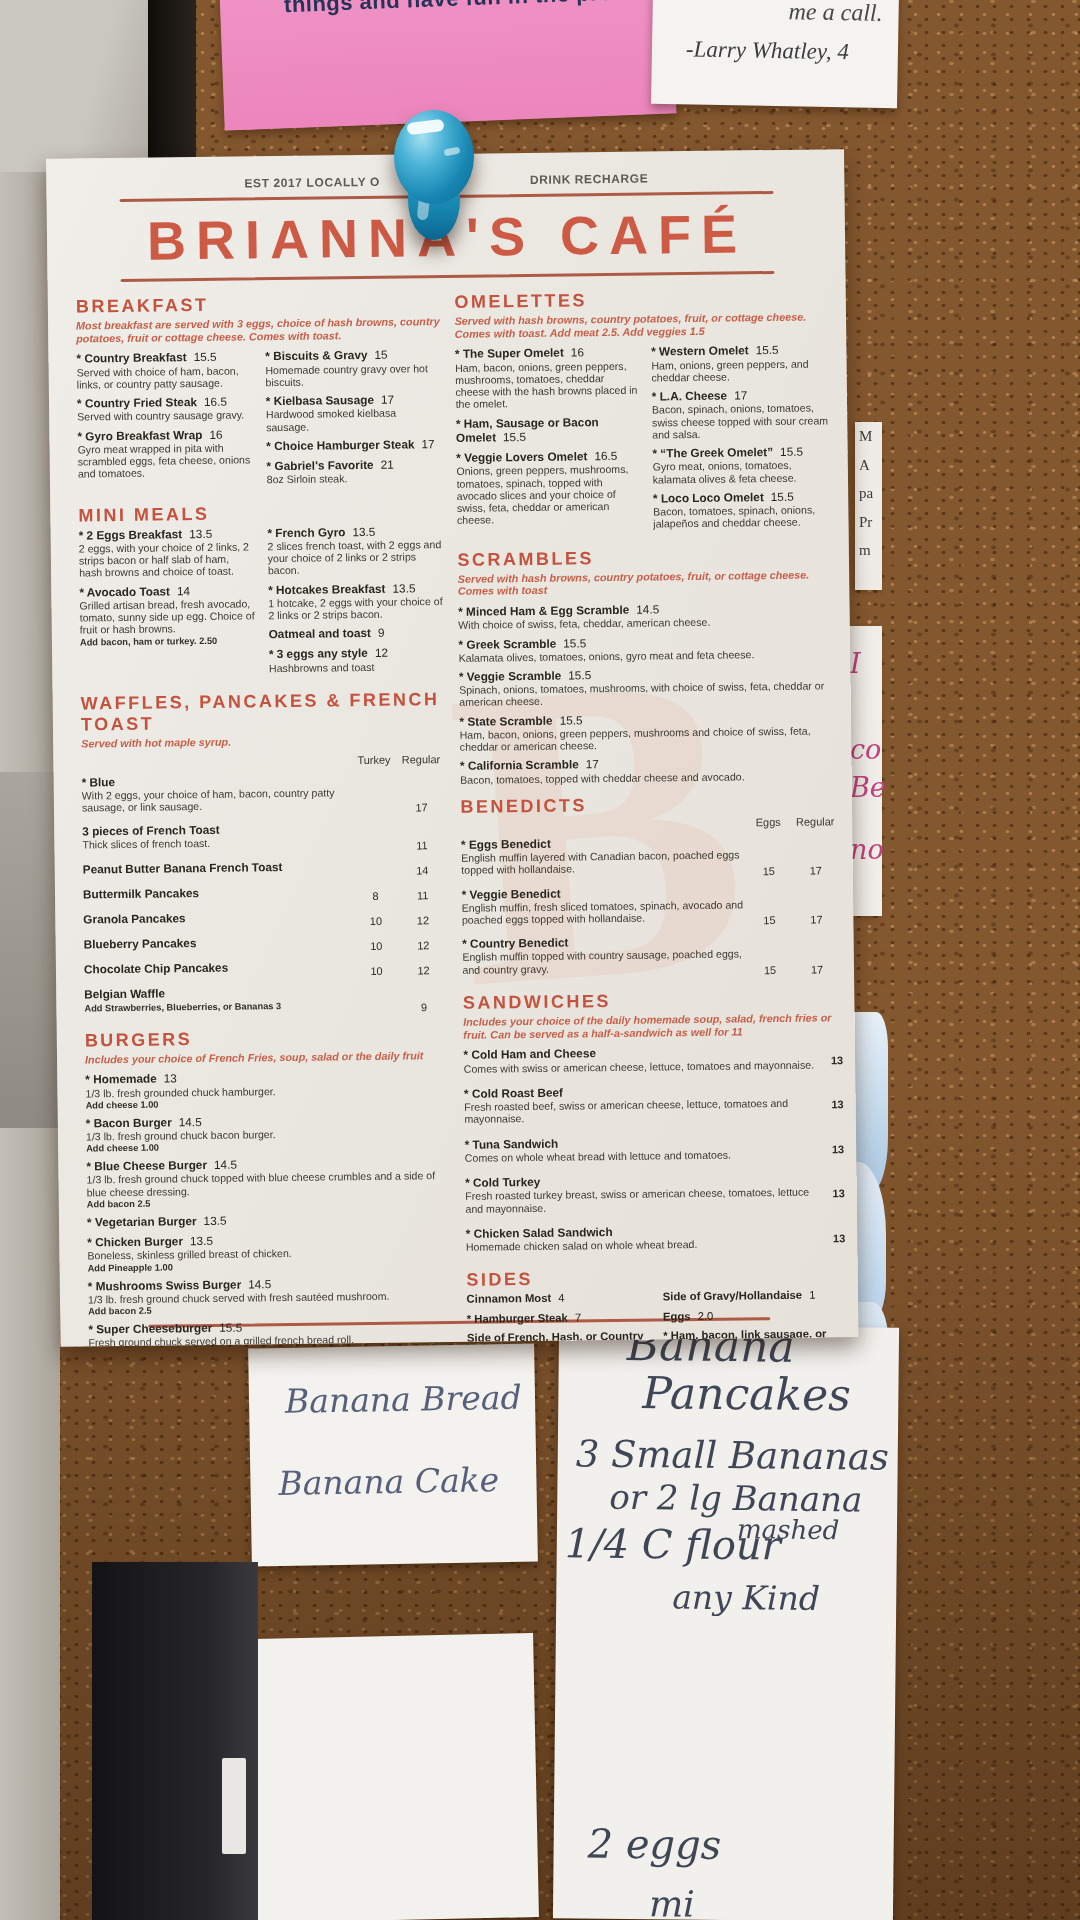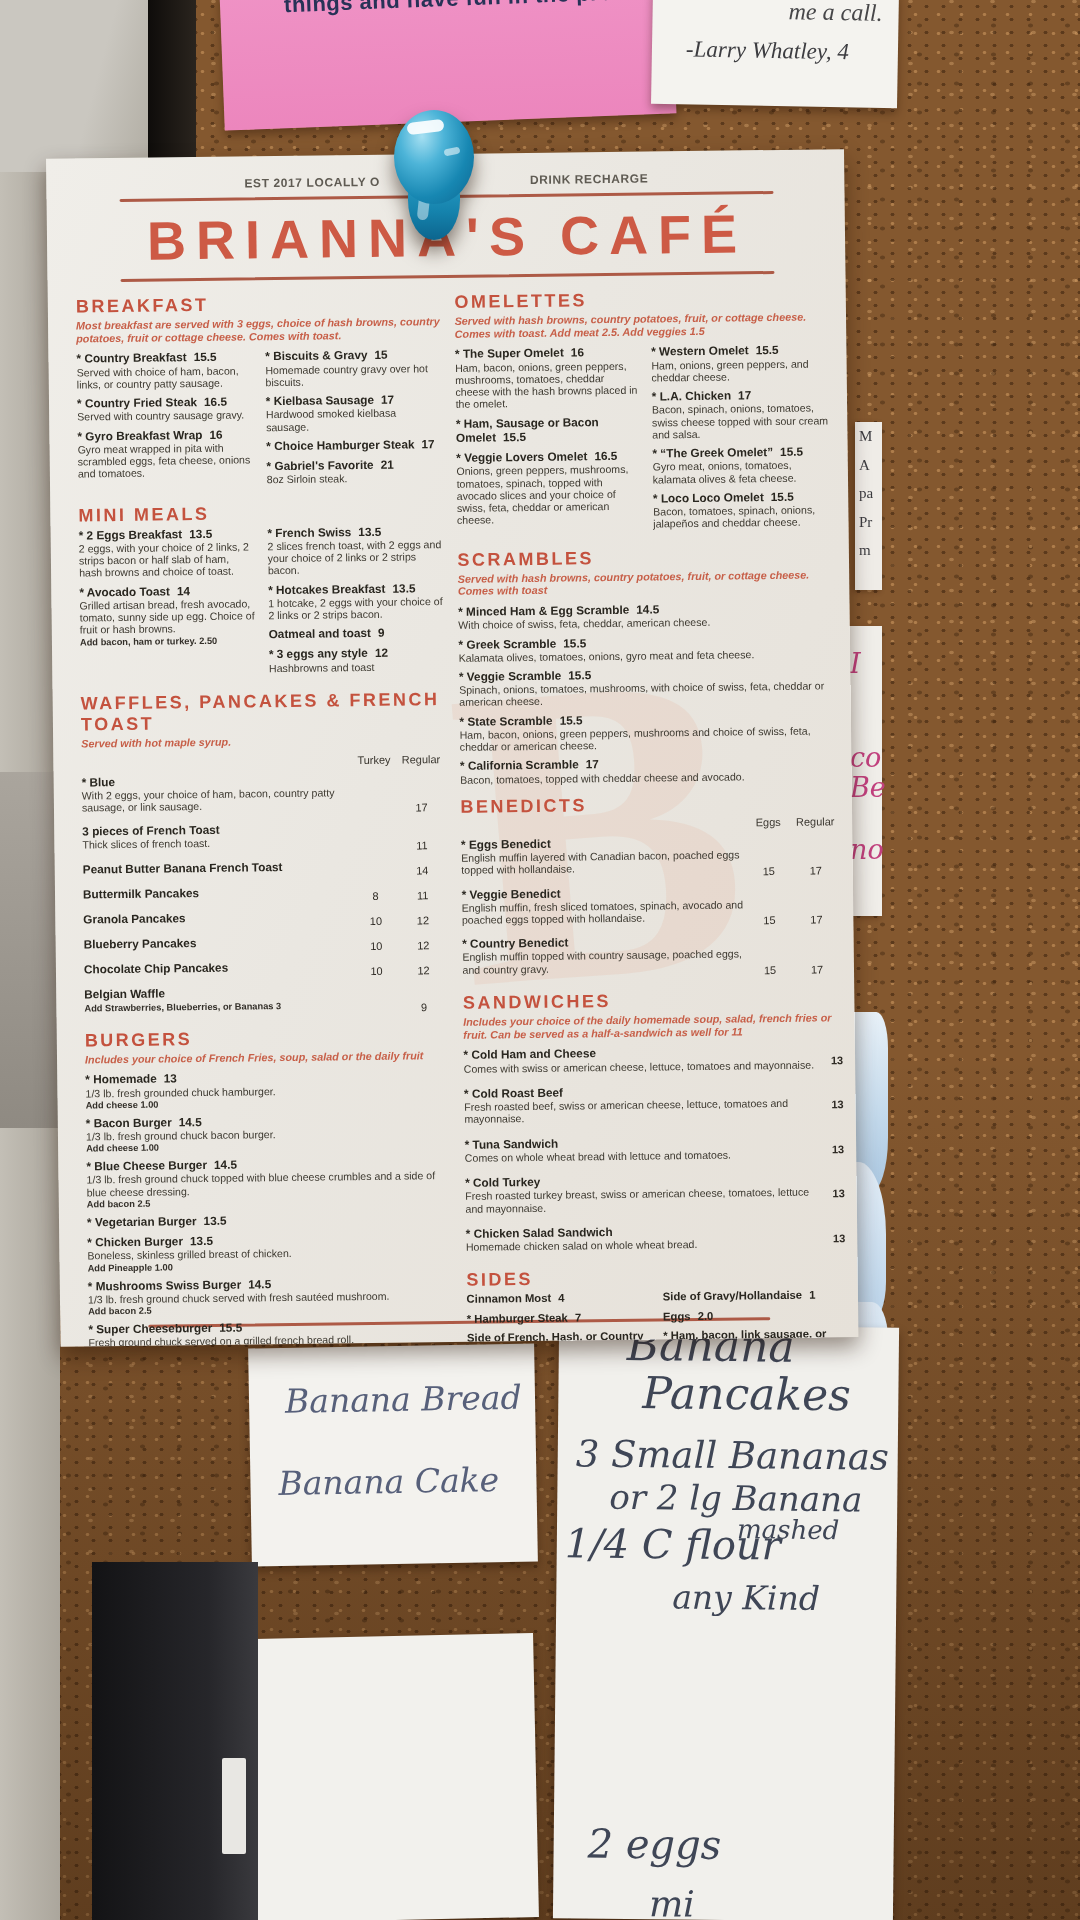--- a/index.html
+++ b/index.html
@@ -27,21 +27,21 @@
   
   .tr-note{position:absolute;left:652px;top:-10px;width:246px;height:116px;background:#f4f3ef;transform:rotate(1deg);box-shadow:0 5px 10px rgba(40,18,4,.4);z-index:5;}
   .tr-note .l1{position:absolute;top:8px;right:16px;font-size:24px;font-style:italic;color:#474749;font-family:"Liberation Serif",serif;}
   .tr-note .l2{position:absolute;top:48px;left:34px;font-size:23px;font-style:italic;color:#3d3d41;font-family:"Liberation Serif",serif;white-space:nowrap;}
   
   .frag-letters{position:absolute;left:855px;top:422px;width:27px;height:168px;background:#efece7;z-index:4;box-shadow:-2px 2px 5px rgba(40,18,4,.3);}
   .frag-letters span{display:block;text-align:left;padding-left:4px;font-family:"Liberation Serif",serif;font-size:15px;color:#3c3c40;line-height:1.9;}
   .frag-marker{position:absolute;left:845px;top:626px;width:37px;height:290px;background:#f0eee9;z-index:4;box-shadow:-2px 2px 5px rgba(40,18,4,.3);}
   .frag-marker span{position:absolute;left:5px;font-family:"DejaVu Serif",serif;font-style:italic;font-size:27px;color:#c2417e;}
   .fm0{top:22px;color:#b03a74;}
-  .fm1{top:116px;}
+  .fm1{top:108px;}
   .fm2{top:146px;}
   .fm3{top:208px;}
   .plastic{position:absolute;left:824px;top:1012px;width:64px;height:412px;z-index:4;}
   .plastic .b1{position:absolute;left:6px;top:0;width:58px;height:180px;background:linear-gradient(160deg,#eef5fa,#c4daec 60%,#a9c6e0);border-radius:40% 20% 30% 45%;}
   .plastic .b2{position:absolute;left:0;top:150px;width:62px;height:160px;background:linear-gradient(200deg,#e4eef7,#b5d0e8);border-radius:35% 45% 25% 40%;}
   .plastic .b3{position:absolute;left:10px;top:290px;width:54px;height:122px;background:linear-gradient(180deg,#dde9f4,#c2d8ec);border-radius:45% 30% 40% 30%;}
   
   .menu-paper{position:absolute;left:46px;top:154px;width:798px;height:1188px;
               background:linear-gradient(115deg,#f0eee9 0%,#eae7e1 45%,#e6e1d9 100%);
               transform:rotate(-0.7deg);transform-origin:50% 0;
@@ -54,21 +54,21 @@
   .menu-title{text-align:center;font-size:54px;font-weight:bold;letter-spacing:10px;color:#cd5a45;margin:8px 0 2px;}
   .paper-rule-bottom{position:absolute;left:11%;bottom:18px;width:78%;height:3px;background:#ad5a46;border-radius:2px;}
   .menu-cols{display:grid;grid-template-columns:49% 51%;column-gap:14px;margin-top:14px;}
   
   .section{margin-bottom:11px;}
   .sec-title{font-size:18px;letter-spacing:2.5px;color:#c4523e;font-weight:bold;margin-bottom:2px;}
   .sec-sub{font-size:10.8px;font-style:italic;font-weight:bold;color:#c75f48;line-height:1.18;margin-bottom:7px;}
   .cols{display:grid;grid-template-columns:1fr 1fr;column-gap:13px;}
   .mi{margin:0 0 6px;}
   .mi-head{font-weight:bold;font-size:11.8px;color:#29261f;line-height:1.2;}
-  .mi-price{margin-left:7px;font-weight:bold;}
+  .mi-price{margin-left:7px;font-weight:normal;}
   .mi-desc{font-size:10.6px;line-height:1.16;color:#3d3930;}
   .mi-note{font-size:9.3px;font-weight:bold;color:#34302a;margin-top:1px;}
   .thead{display:grid;grid-template-columns:1fr 44px 50px;font-size:11px;color:#3a362f;margin:2px 0 6px;}
   .thead span{text-align:center;}
   .trow{display:grid;grid-template-columns:1fr 44px 50px;margin-bottom:5px;}
   .tval{text-align:center;align-self:end;font-size:11px;color:#2f2b25;padding-bottom:2px;}
   .srow{display:grid;grid-template-columns:1fr 28px;margin-bottom:6px;}
   .sprice{align-self:center;font-size:11px;font-weight:bold;color:#2f2b25;text-align:right;}
   .mi-c{margin-bottom:6px;font-size:11.3px;font-weight:bold;color:#29261f;line-height:1.18;}
   
@@ -196,21 +196,21 @@
                     <div class="mi-desc">2 eggs, with your choice of 2 links, 2 strips bacon or half slab of ham, hash browns and choice of toast.</div>
                   </div>
                   <div class="mi">
                     <div class="mi-head"><span>* Avocado Toast</span><span class="mi-price">14</span></div>
                     <div class="mi-desc">Grilled artisan bread, fresh avocado, tomato, sunny side up egg. Choice of fruit or hash browns.</div>
                     <div class="mi-note">Add bacon, ham or turkey. 2.50</div>
                   </div>
                 </div>
                 <div>
                   <div class="mi">
-                    <div class="mi-head"><span>* French Swiss</span><span class="mi-price">13.5</span></div>
+                    <div class="mi-head"><span>* French Gyro</span><span class="mi-price">13.5</span></div>
                     <div class="mi-desc">2 slices french toast, with 2 eggs and your choice of 2 links or 2 strips bacon.</div>
                   </div>
                   <div class="mi">
                     <div class="mi-head"><span>* Hotcakes Breakfast</span><span class="mi-price">13.5</span></div>
                     <div class="mi-desc">1 hotcake, 2 eggs with your choice of 2 links or 2 strips bacon.</div>
                   </div>
                   <div class="mi">
                     <div class="mi-head"><span>Oatmeal and toast</span><span class="mi-price">9</span></div>
                   </div>
                   <div class="mi">
@@ -343,21 +343,21 @@
                     <div class="mi-head"><span>* Veggie Lovers Omelet</span><span class="mi-price">16.5</span></div>
                     <div class="mi-desc">Onions, green peppers, mushrooms, tomatoes, spinach, topped with avocado slices and your choice of swiss, feta, cheddar or american cheese.</div>
                   </div>
                 </div>
                 <div>
                   <div class="mi">
                     <div class="mi-head"><span>* Western Omelet</span><span class="mi-price">15.5</span></div>
                     <div class="mi-desc">Ham, onions, green peppers, and cheddar cheese.</div>
                   </div>
                   <div class="mi">
-                    <div class="mi-head"><span>* L.A. Chicken</span><span class="mi-price">17</span></div>
+                    <div class="mi-head"><span>* L.A. Cheese</span><span class="mi-price">17</span></div>
                     <div class="mi-desc">Bacon, spinach, onions, tomatoes, swiss cheese topped with sour cream and salsa.</div>
                   </div>
                   <div class="mi">
                     <div class="mi-head"><span>* “The Greek Omelet”</span><span class="mi-price">15.5</span></div>
                     <div class="mi-desc">Gyro meat, onions, tomatoes, kalamata olives &amp; feta cheese.</div>
                   </div>
                   <div class="mi">
                     <div class="mi-head"><span>* Loco Loco Omelet</span><span class="mi-price">15.5</span></div>
                     <div class="mi-desc">Bacon, tomatoes, spinach, onions, jalapeños and cheddar cheese.</div>
                   </div>

